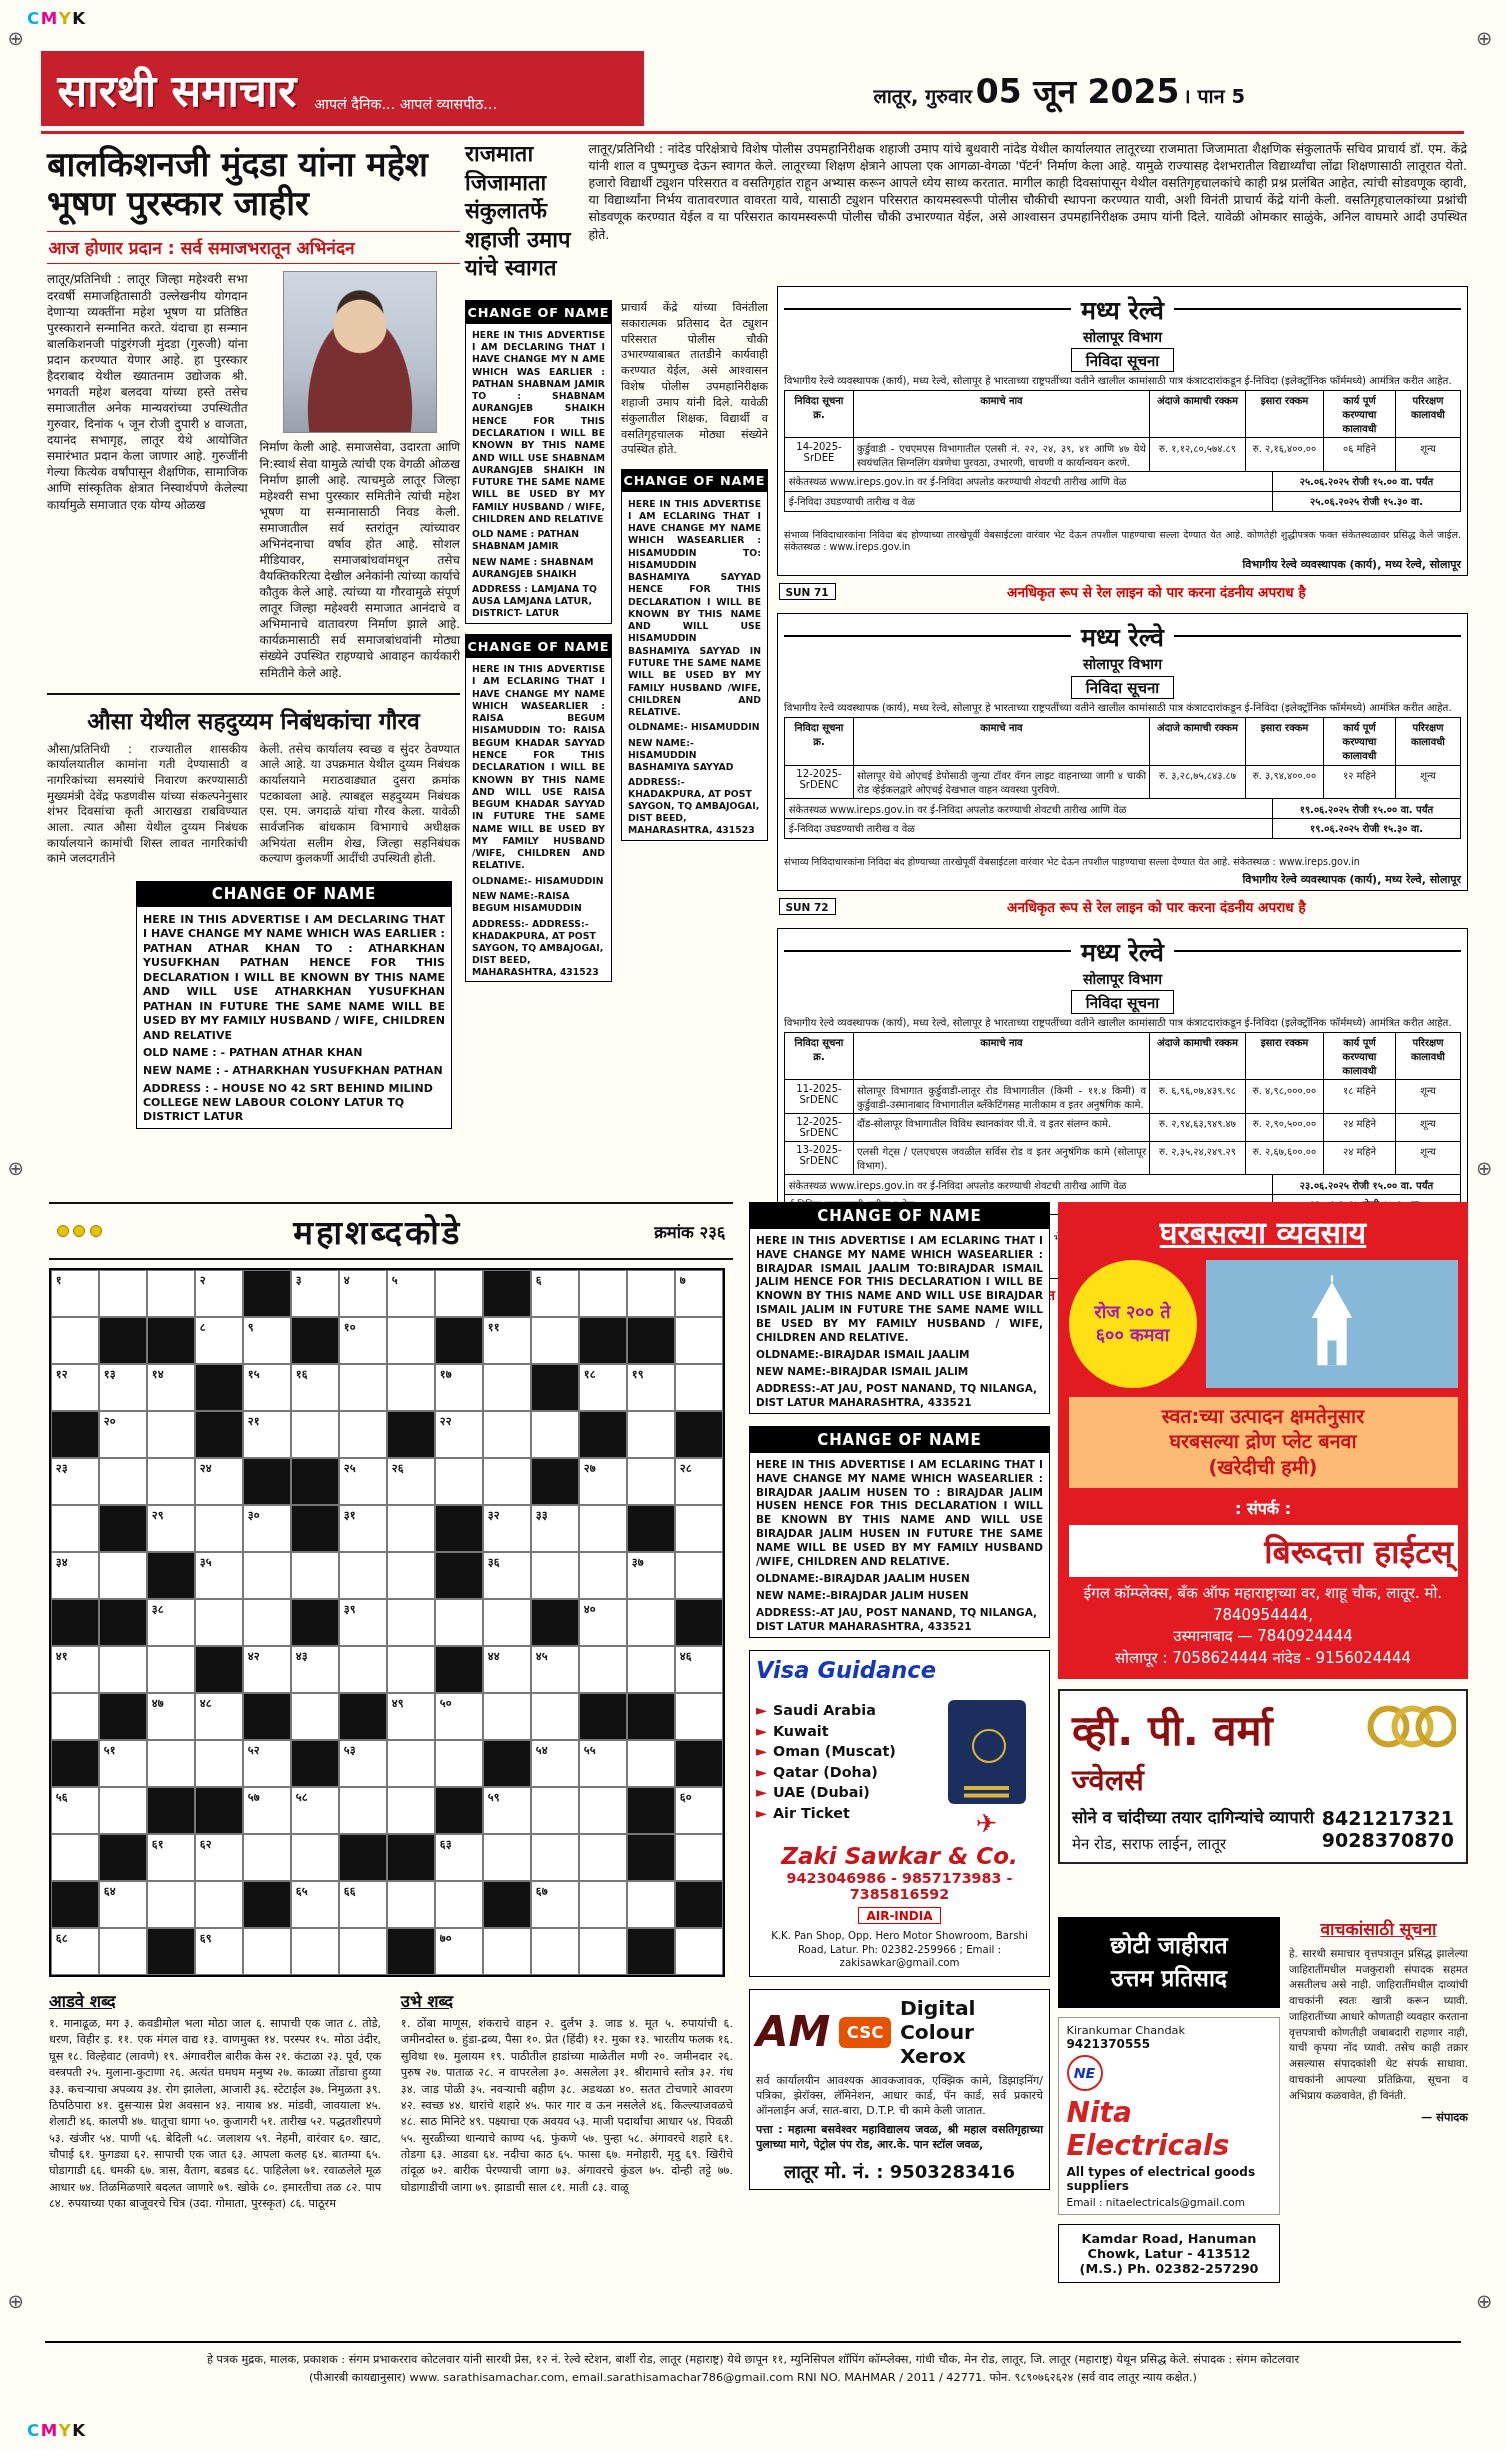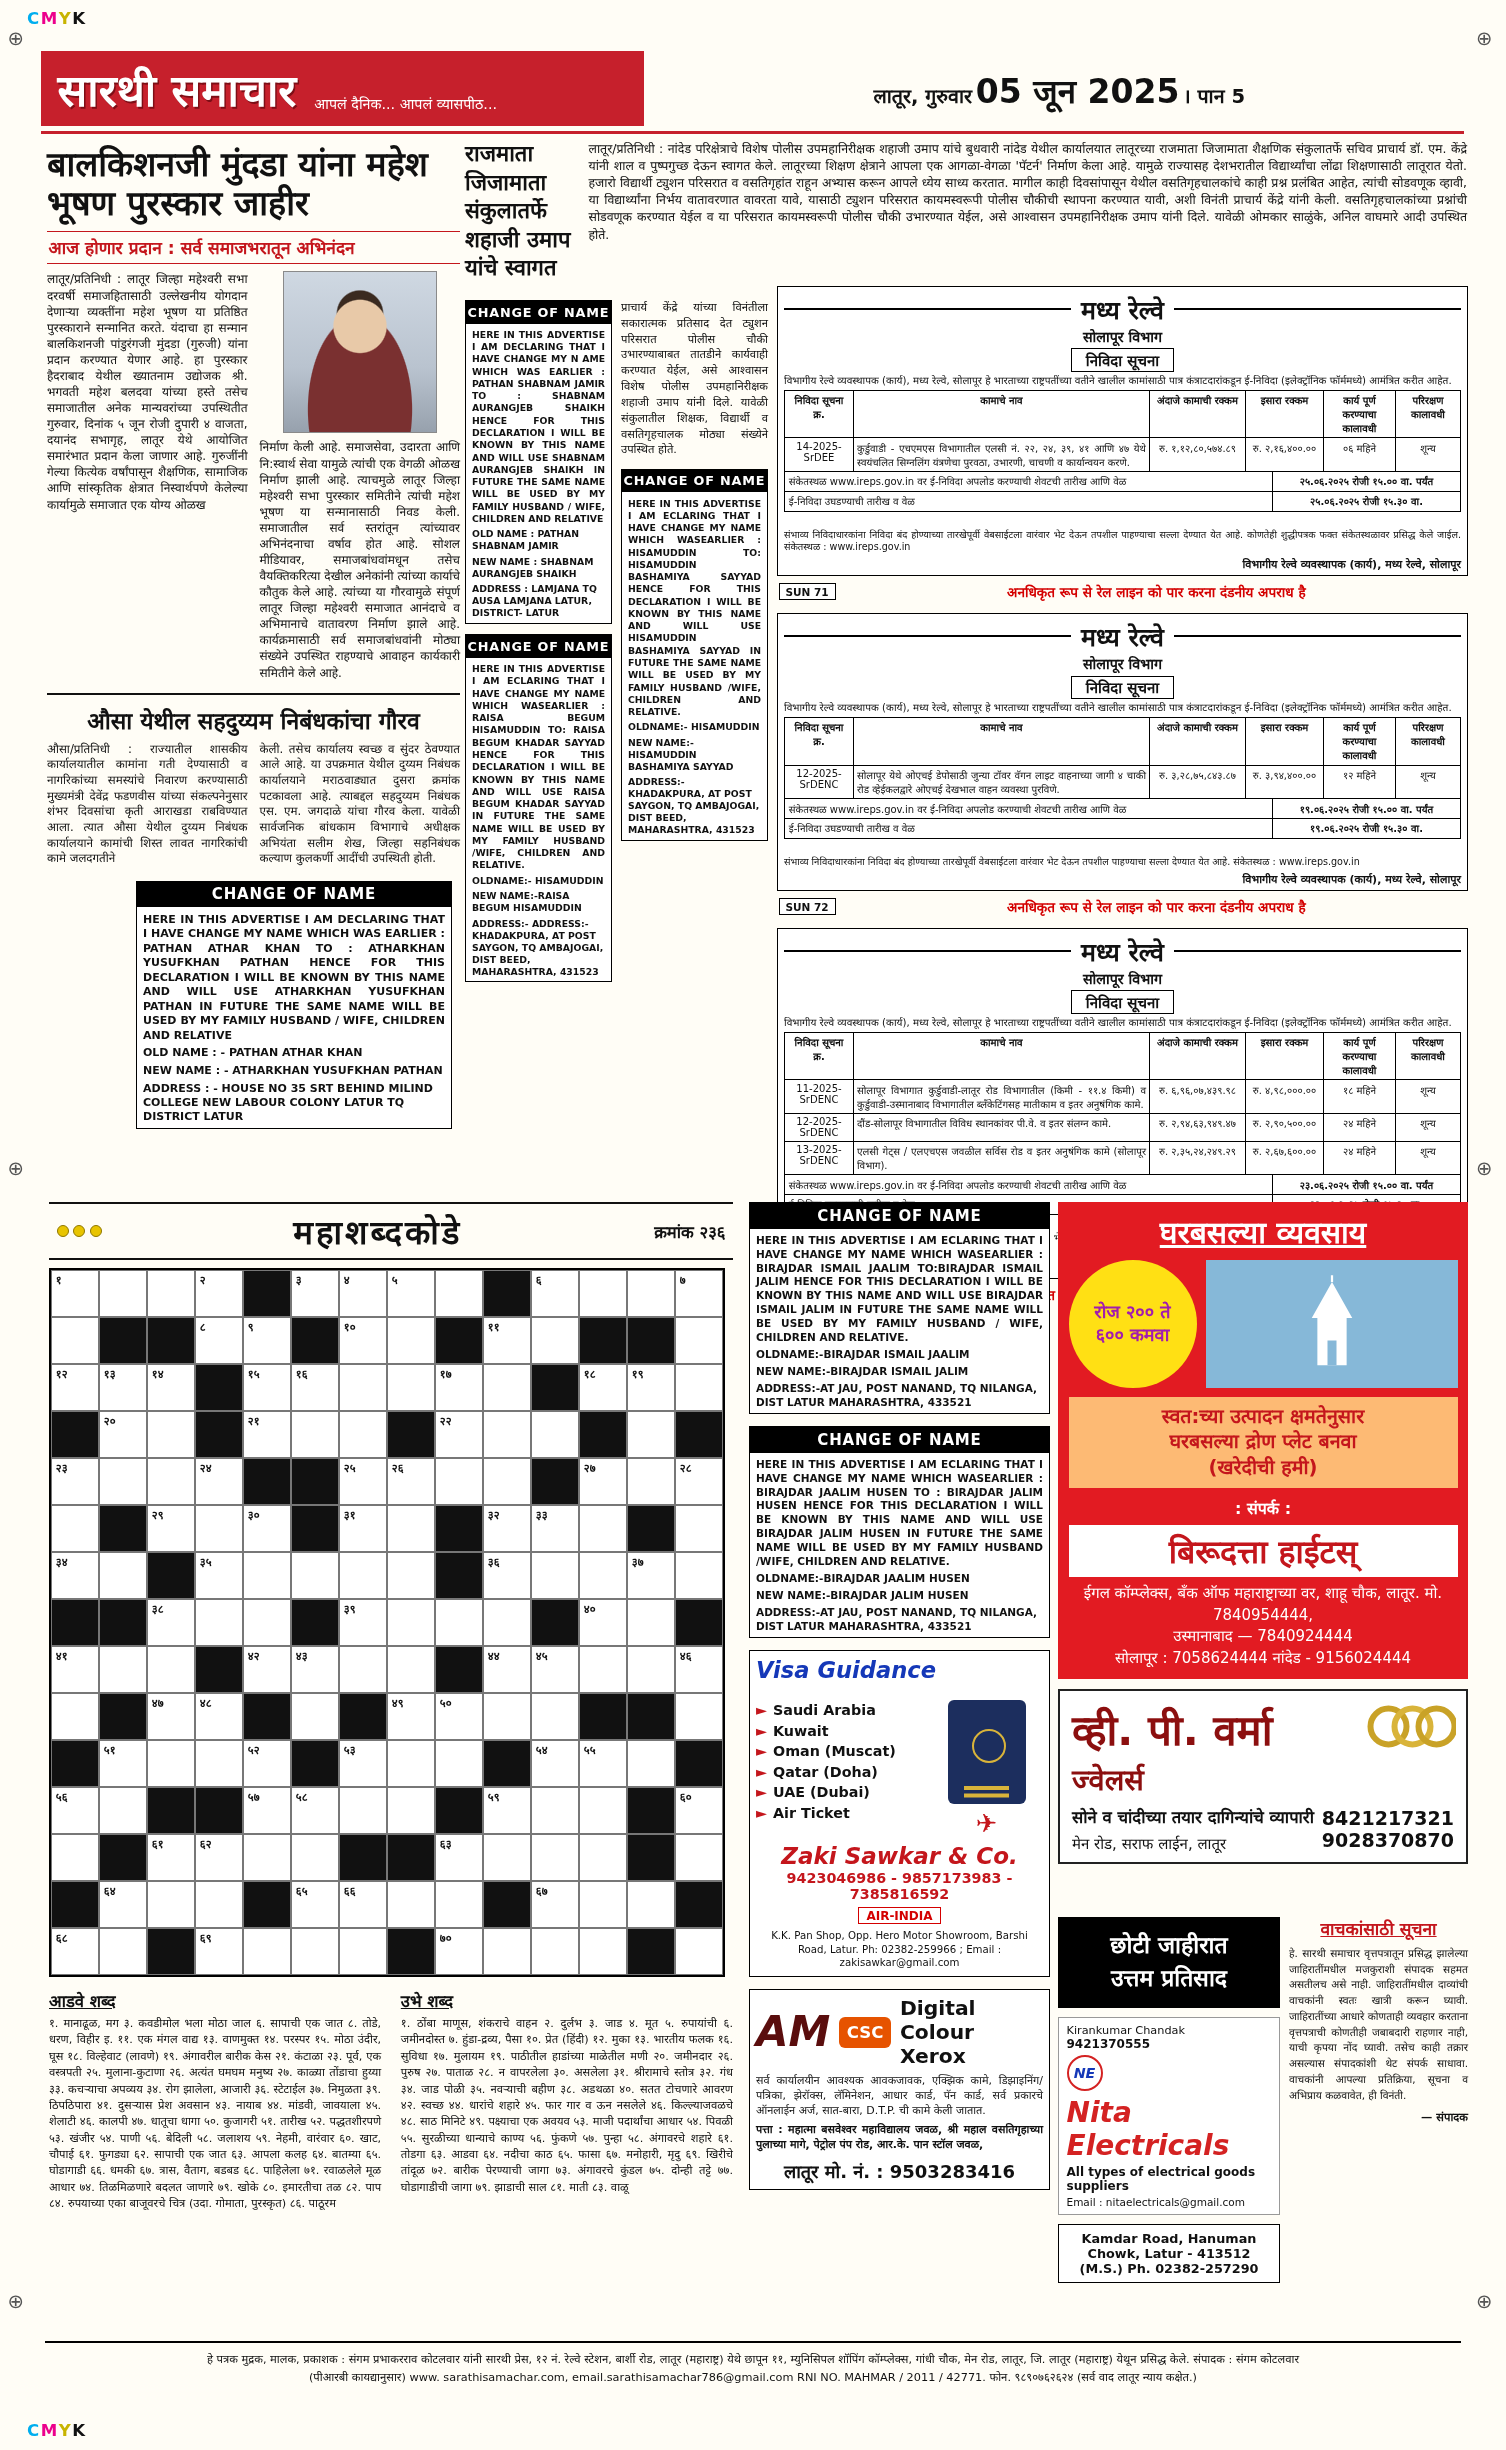--- a/index.html
+++ b/index.html
@@ -138,21 +138,21 @@
 
   
   #rightcol { left: 1058px; top: 1202px; width: 410px; }
   .ghar-ad { background: #e21b22; color: #fff; padding: 9px 10.5px; }
   .ghar-title { text-align: center; font-size: 30px; font-weight: bold; text-decoration: underline; margin-bottom: 7.5px; }
   .ghar-row { display: flex; align-items: center; gap: 9px; }
   .ghar-badge { width: 128px; height: 128px; border-radius: 50%; background: #ffe014; color: #a21caf; font-weight: bold; font-size: 18px; display: flex; align-items: center; text-align: center; padding: 12px; line-height: 1.25; }
   .temple { flex: 1; height: 128px; background: #86b8d8; display: flex; align-items: flex-end; justify-content: center; }
   .ghar-white { background: #fdba74; color: #c4161c; font-weight: bold; text-align: center; font-size: 19.6px; line-height: 1.3; padding: 7.5px; margin: 9px 0; }
   .ghar-contact { text-align: center; font-size: 16px; font-weight: bold; }
-  .ghar-brand { background: #fff; color: #c4161c; font-weight: bold; font-size: 32px; text-align: center; padding: 4.5px; margin: 6px 0; }
+  .ghar-brand { background: #fff; color: #c4161c; font-weight: bold; font-size: 32px; text-align: right; padding: 4.5px; margin: 6px 0; }
   .ghar-addr { text-align: center; font-size: 15px; line-height: 1.45; }
   .varma-ad { border: 2.3px solid #222; background: #fff; margin-top: 10.5px; padding: 9px 12px; position: relative; }
   .varma-title { color: #8c0f0f; font-size: 42px; font-weight: bold; }
   .varma-sub { color: #8c0f0f; font-size: 29px; font-weight: bold; margin-top: 1.5px; }
   .varma-tag { font-size: 16.6px; font-weight: bold; margin-top: 7.5px; }
   .varma-addr { font-size: 15px; margin-top: 4.5px; }
   .varma-phones { position: absolute; right: 12px; bottom: 10.5px; text-align: right; font-size: 19px; font-weight: bold; }
   .bangles { position: absolute; right: 10.5px; top: 9px; }
   .rc-bottom { display: flex; gap: 9px; margin-top: 53px; }
   .rc-left { width: 222px; display: flex; flex-direction: column; gap: 9px; }
@@ -211,21 +211,21 @@
   <div class="h2">औसा येथील सहदुय्यम निबंधकांचा गौरव</div>
   <div class="cols2">
     <div class="col small">औसा/प्रतिनिधी : राज्यातील शासकीय कार्यालयातील कामांना गती देण्यासाठी व नागरिकांच्या समस्यांचे निवारण करण्यासाठी मुख्यमंत्री देवेंद्र फडणवीस यांच्या संकल्पनेनुसार शंभर दिवसांचा कृती आराखडा राबविण्यात आला. त्यात औसा येथील दुय्यम निबंधक कार्यालयाने कामांची शिस्त लावत नागरिकांची कामे जलदगतीने</div>
     <div class="col small">केली. तसेच कार्यालय स्वच्छ व सुंदर ठेवण्यात आले आहे. या उपक्रमात येथील दुय्यम निबंधक कार्यालयाने मराठवाड्यात दुसरा क्रमांक पटकावला आहे. त्याबद्दल सहदुय्यम निबंधक एस. एम. जगदाळे यांचा गौरव केला. यावेळी सार्वजनिक बांधकाम विभागाचे अधीक्षक अभियंता सलीम शेख, जिल्हा सहनिबंधक कल्याण कुलकर्णी आदींची उपस्थिती होती.</div>
   </div>
   <div class="cnbox w420">
     <div class="cnbar">CHANGE OF NAME</div>
     <div class="cnbody">HERE IN THIS ADVERTISE I AM DECLARING THAT I HAVE CHANGE MY NAME WHICH WAS EARLIER : PATHAN ATHAR KHAN TO : ATHARKHAN YUSUFKHAN PATHAN HENCE FOR THIS DECLARATION I WILL BE KNOWN BY THIS NAME AND WILL USE ATHARKHAN YUSUFKHAN PATHAN IN FUTURE THE SAME NAME WILL BE USED BY MY FAMILY HUSBAND / WIFE, CHILDREN AND RELATIVE</div>
     <div class="cnline">OLD NAME : - PATHAN ATHAR KHAN</div>
     <div class="cnline">NEW NAME : - ATHARKHAN YUSUFKHAN PATHAN</div>
-    <div class="cnline">ADDRESS : - HOUSE NO 35 SRT BEHIND MILIND COLLEGE NEW LABOUR COLONY LATUR TQ DISTRICT LATUR</div>
+    <div class="cnline">ADDRESS : - HOUSE NO 42 SRT BEHIND MILIND COLLEGE NEW LABOUR COLONY LATUR TQ DISTRICT LATUR</div>
   </div>
 </div>
 
 <div id="rajmata" class="abs">
   <div class="raj-headline">राजमाता जिजामाता संकुलातर्फे शहाजी उमाप यांचे स्वागत</div>
   <div class="raj-body">लातूर/प्रतिनिधी : नांदेड परिक्षेत्राचे विशेष पोलीस उपमहानिरीक्षक शहाजी उमाप यांचे बुधवारी नांदेड येथील कार्यालयात लातूरच्या राजमाता जिजामाता शैक्षणिक संकुलातर्फे सचिव प्राचार्य डॉ. एम. केंद्रे यांनी शाल व पुष्पगुच्छ देऊन स्वागत केले. लातूरच्या शिक्षण क्षेत्राने आपला एक आगळा-वेगळा 'पॅटर्न' निर्माण केला आहे. यामुळे राज्यासह देशभरातील विद्यार्थ्यांचा लोंढा शिक्षणासाठी लातूरात येतो. हजारो विद्यार्थी ट्युशन परिसरात व वसतिगृहांत राहून अभ्यास करून आपले ध्येय साध्य करतात. मागील काही दिवसांपासून येथील वसतिगृहचालकांचे काही प्रश्न प्रलंबित आहेत, त्यांची सोडवणूक व्हावी, या विद्यार्थ्यांना निर्भय वातावरणात वावरता यावे, यासाठी ट्युशन परिसरात कायमस्वरूपी पोलीस चौकीची स्थापना करण्यात यावी, अशी विनंती प्राचार्य केंद्रे यांनी केली. वसतिगृहचालकांच्या प्रश्नांची सोडवणूक करण्यात येईल व या परिसरात कायमस्वरूपी पोलीस चौकी उभारण्यात येईल, असे आश्वासन उपमहानिरीक्षक उमाप यांनी दिले. यावेळी ओमकार साळुंके, अनिल वाघमारे आदी उपस्थित होते.</div>
 </div>
 
 <div id="midcol" class="abs">
   <div class="sub">

